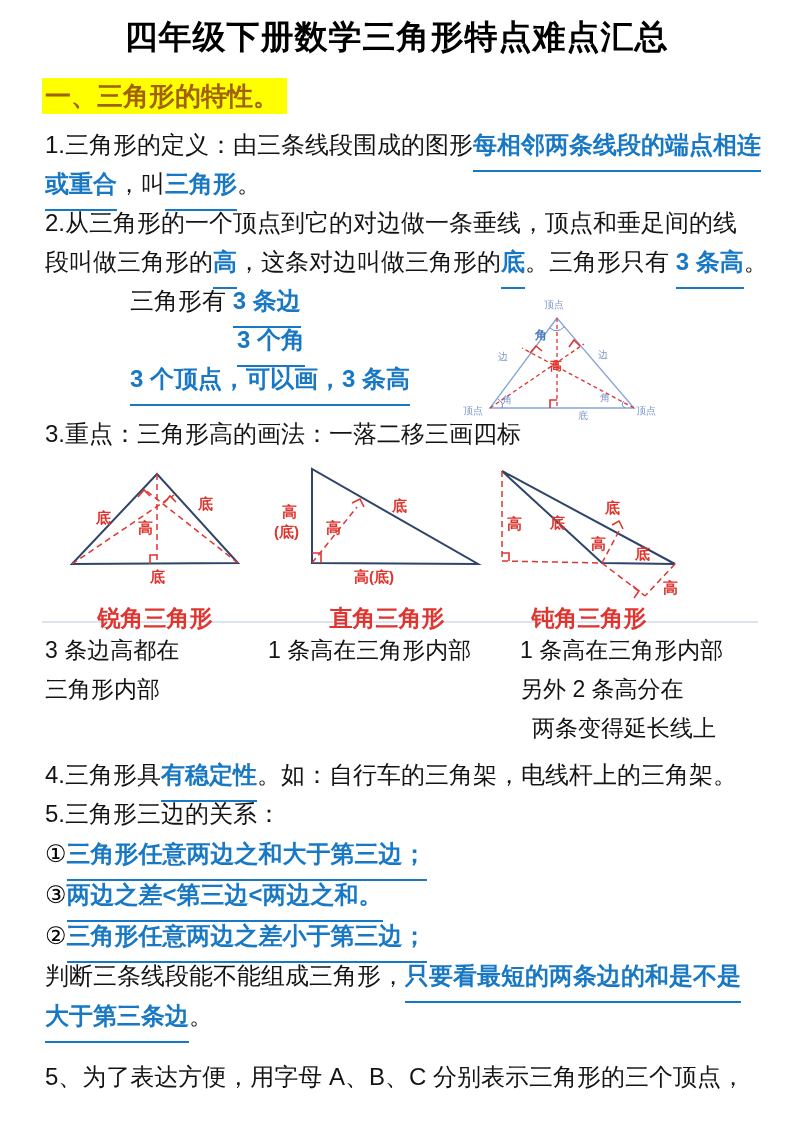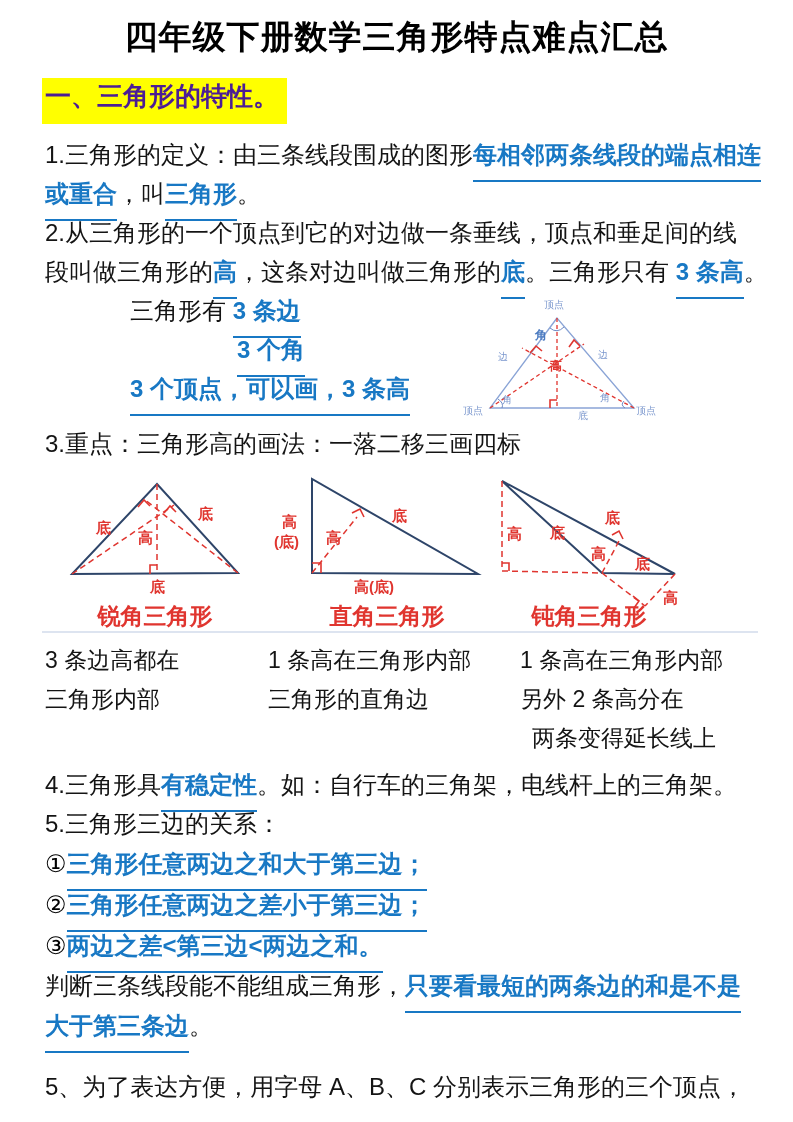--- a/index.html
+++ b/index.html
@@ -17,21 +17,21 @@
     font-family:"Liberation Sans","DejaVu Sans",sans-serif;color:var(--ink);
   }
   .page{position:relative;width:793px;height:1122px;overflow:hidden;}
 
   .title{
     margin:0;padding-top:14px;text-align:center;
     font-size:33px;font-weight:900;letter-spacing:1px;line-height:46px;color:#000;
   }
   .hl{
     display:inline-block;margin:18px 0 0 42px;background:#ffff00;
-    font-size:26px;font-weight:bold;line-height:34px;padding:1px 8px 11px 3px;color:#4c1d95;
+    font-size:26px;font-weight:bold;line-height:34px;padding:1px 8px 1px 3px;color:#a16207;
   }
 
   .txt{
     margin:0 36px 0 45px;font-size:24px;line-height:39px;white-space:nowrap;
   }
   .txt.first{margin-top:11px;}
   .blue{color:var(--blue);font-weight:bold;}
   .u{border-bottom:2px solid currentColor;padding-bottom:12px;}
 
   .facts-line1{padding-left:85px;}
@@ -47,21 +47,21 @@
 
   .rd{fill:none;stroke:var(--red);stroke-width:1.5;stroke-dasharray:6 4;}
   .rd2{fill:none;stroke:var(--red);stroke-width:1.3;stroke-dasharray:4 3;}
   .rm{fill:none;stroke:var(--red);stroke-width:1.6;}
   .tri{fill:none;stroke:var(--navy);stroke-width:2;}
   .rlabel{fill:var(--red);font-size:15px;font-weight:bold;}
 
   .figures{position:relative;margin-top:6px;height:160px;}
   .fig{position:absolute;}
   .caption{
-    position:absolute;top:132px;color:var(--red);
+    position:absolute;top:144px;color:var(--red);
     font-size:23px;font-weight:bold;text-align:center;white-space:nowrap;
   }
   .divider{margin:2px 35px 0 42px;border-top:2px solid #dde4f0;}
 
   .notes{display:flex;margin:8px 0 0 45px;font-size:23px;line-height:39px;}
   .notes .col{white-space:nowrap;}
   .col1{width:223px;}
   .col2{width:252px;}
   .col3{width:240px;}
   .indent{padding-left:12px;}
@@ -175,38 +175,37 @@
   <div class="divider"></div>
 
   
   <div class="notes">
     <div class="col col1">
       <div>3 条边高都在</div>
       <div>三角形内部</div>
     </div>
     <div class="col col2">
       <div>1 条高在三角形内部</div>
-      <div>三角形的直角边</div>
     </div>
     <div class="col col3">
       <div>1 条高在三角形内部</div>
       <div>另外 2 条高分在</div>
       <div class="indent">两条变得延长线上</div>
     </div>
   </div>
 
   
   <div class="txt p4"><span>4.三角形具</span><span class="blue u">有稳定性</span><span>。如：自行车的三角架，电线杆上的三角架。</span></div>
 
   
   <div class="txt">5.三角形三边的关系：</div>
 
   <div class="rule"><span class="num">①</span><span class="blue u">三角形任意两边之和大于第三边； </span></div>
+  <div class="rule"><span class="num">③</span><span class="blue u">两边之差&lt;第三边&lt;两边之和。 </span></div>
   <div class="rule"><span class="num">②</span><span class="blue u">三角形任意两边之差小于第三边； </span></div>
-  <div class="rule"><span class="num">③</span><span class="blue u">两边之差&lt;第三边&lt;两边之和。 </span></div>
 
   
   <div class="txt judge"><span>判断三条线段能不能组成三角形，</span><span class="blue u">只要看最短的两条边的和是不是</span></div>
   <div class="txt judge"><span class="blue u">大于第三条边</span><span>。</span></div>
 
   
   <div class="txt last">5、为了表达方便，用字母 A、B、C 分别表示三角形的三个顶点，</div>
 
 </div>
 

